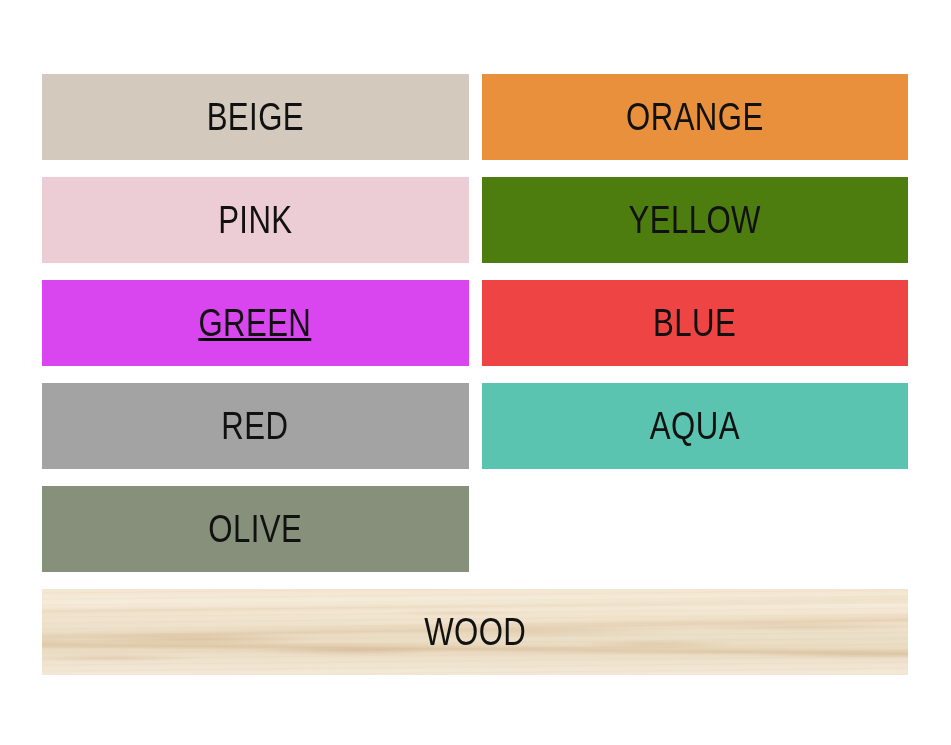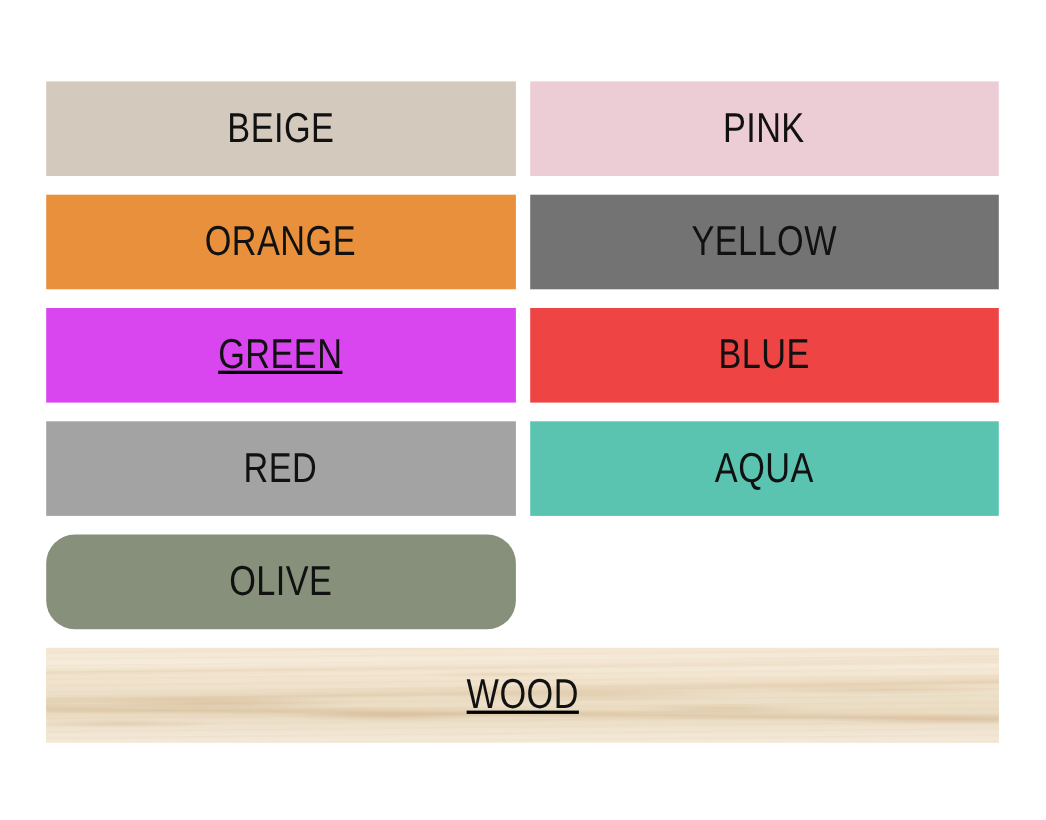--- a/index.html
+++ b/index.html
@@ -37,21 +37,20 @@
     justify-content: center;
     position: relative;
   }
 
   .swatch.half {
     width: 426.5px;
   }
 
   .swatch.full {
     width: 866px;
-    text-decoration: underline;
   }
 
   .swatch-label {
     font-size: 38px;
     line-height: 1;
     color: #111111;
     letter-spacing: 0.5px;
     font-weight: 400;
     transform: scaleX(0.82);
     transform-origin: center center;
@@ -117,42 +116,42 @@
   }
 </style>
 </head>
 <body>
 
 <div id="canvas">
   <div class="swatch-grid">
       <div class="swatch half" style="background: rgb(211, 201, 189);">
         <span class="swatch-label" style="color: rgb(17, 17, 17);">BEIGE</span>
       </div>
+      <div class="swatch half" style="background: rgb(233, 144, 60);">
+        <span class="swatch-label" style="color: rgb(17, 17, 17);">ORANGE</span>
+      </div>
       <div class="swatch half" style="background: rgb(237, 205, 213);">
         <span class="swatch-label" style="color: rgb(17, 17, 17);">PINK</span>
       </div>
-      <div class="swatch half" style="background: rgb(233, 144, 60);">
-        <span class="swatch-label" style="color: rgb(17, 17, 17);">ORANGE</span>
-      </div>
-      <div class="swatch half" style="background: #737373;">
+      <div class="swatch half" style="background: #4d7c0f;">
         <span class="swatch-label" style="color: rgb(17, 17, 17);">YELLOW</span>
       </div>
       <div class="swatch half" style="background: #d946ef; text-decoration: underline;">
         <span class="swatch-label" style="color: rgb(17, 17, 17);">GREEN</span>
       </div>
       <div class="swatch half" style="background: #ef4444;">
         <span class="swatch-label" style="color: rgb(17, 17, 17);">BLUE</span>
       </div>
       <div class="swatch half" style="background: #a3a3a3;">
         <span class="swatch-label" style="color: rgb(17, 17, 17);">RED</span>
       </div>
       <div class="swatch half" style="background: rgb(91, 196, 177); justify-content: center;">
         <span class="swatch-label" style="color: rgb(17, 17, 17);">AQUA</span>
       </div>
-      <div class="swatch half" style="background: rgb(135, 144, 122); border-radius: 26px;">
+      <div class="swatch half" style="background: rgb(135, 144, 122);">
         <span class="swatch-label" style="color: rgb(17, 17, 17);">OLIVE</span>
       </div>
       <div class="swatch full" style="background: rgb(240, 226, 204);">
         <div class="wood-base"></div>
         <div class="wood-grain"></div>
         <span class="swatch-label wood-label" style="color: rgb(17, 17, 17);">WOOD</span>
       </div>
     </div>
 </div>
 

